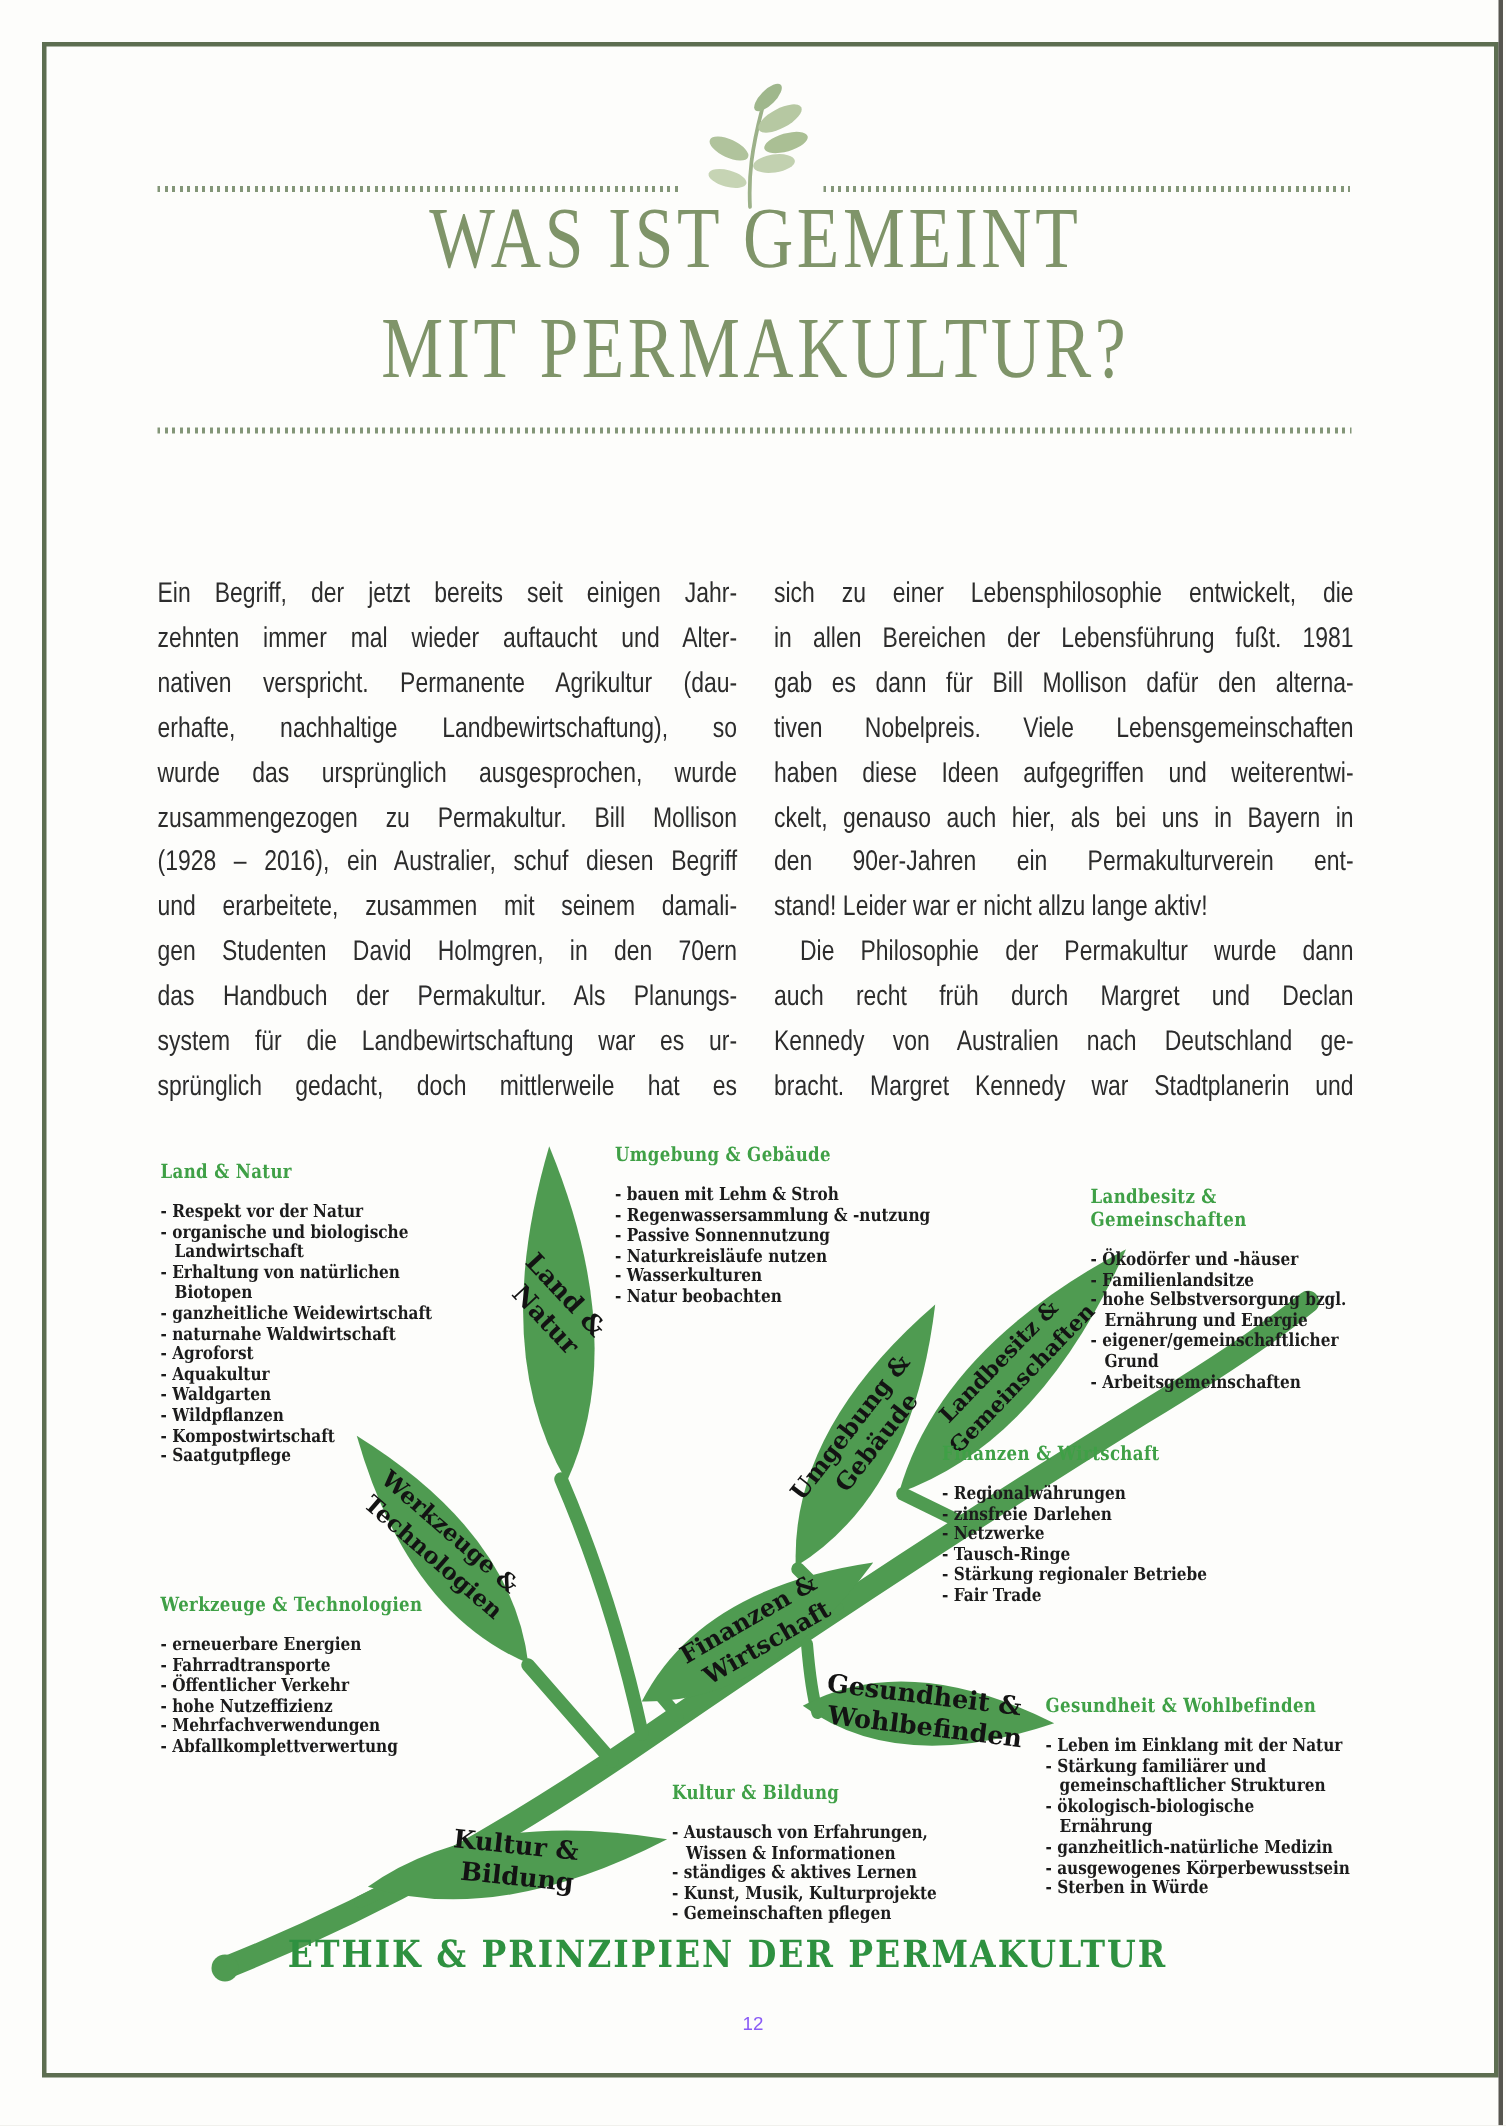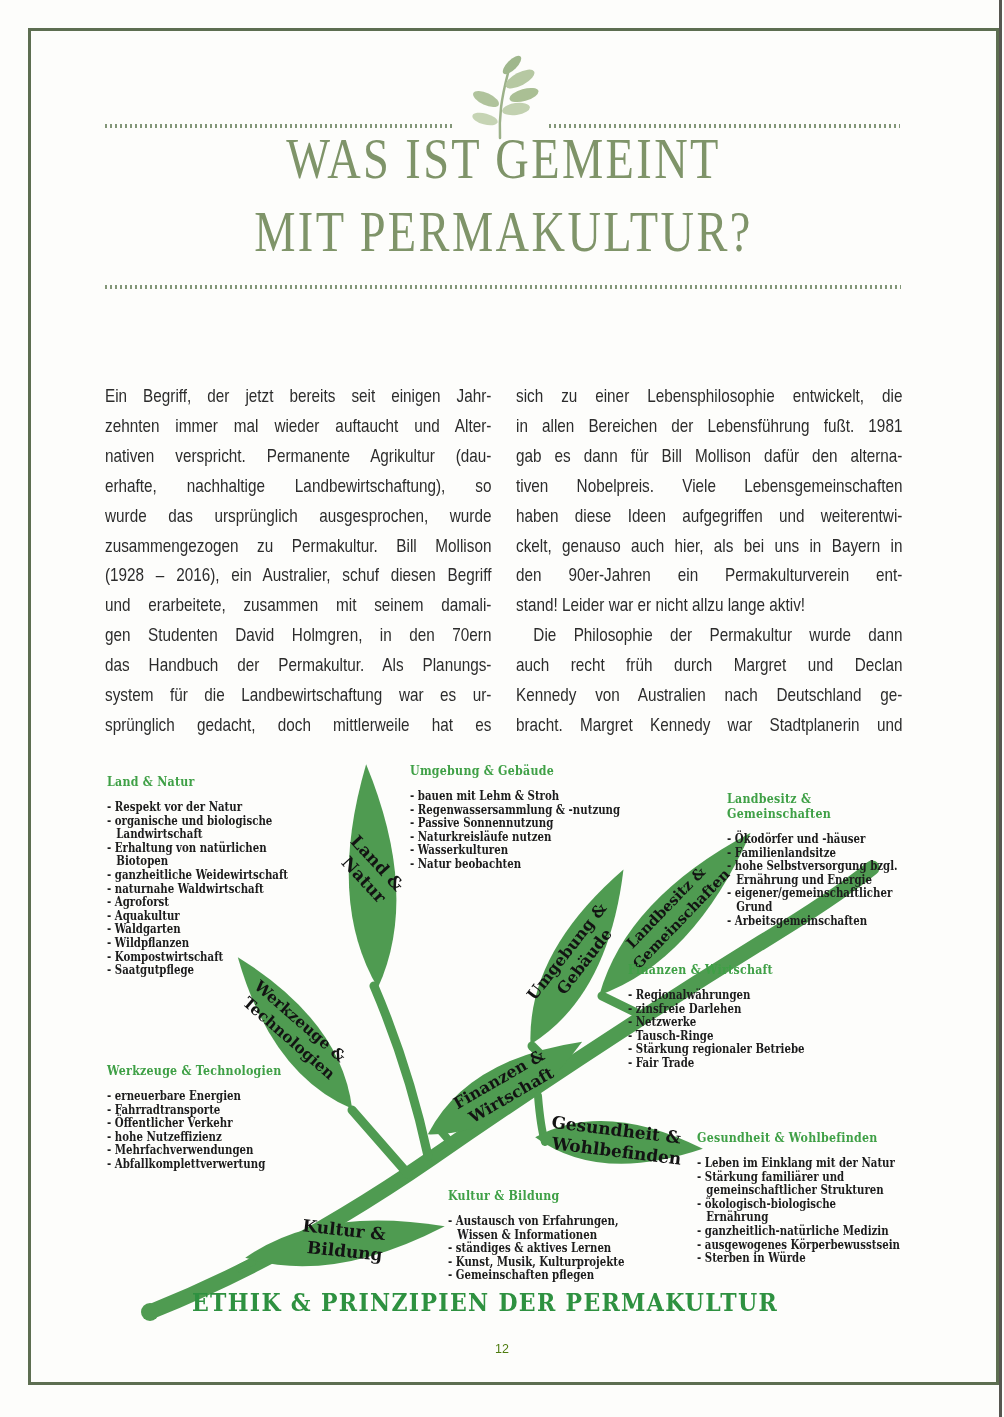--- a/index.html
+++ b/index.html
@@ -42,21 +42,21 @@
   .cat-landbesitz { left:727px; top:791px;  width:225px; }
   .cat-finanzen   { left:628px; top:962px;  width:215px; }
   .cat-werkzeuge  { left:107px; top:1063px; width:215px; }
   .cat-gesundheit { left:697px; top:1130px; width:240px; }
   .cat-kultur     { left:448px; top:1188px; width:230px; }
 
   .ethik { position:absolute; left:85px; top:1288px; width:800px; text-align:center;
            font-family:"DejaVu Serif",serif; font-weight:bold; font-size:25px;
            letter-spacing:1.5px; color:#2e9140; transform:scaleX(.88); transform-origin:50% 0; }
   .pagenum { position:absolute; left:0; top:1342px; width:1004px; text-align:center;
-             font-size:12.5px; color:#4d7c0f; }
+             font-size:12.5px; color:#8b5cf6; }
 </style>
 </head>
 <body>
 
 <div class="page">
   <div class="frame"></div>
   <div class="scan-edge"></div>
 
   <svg class="sprig" width="100" height="85" viewBox="0 0 100 85">
     <path d="M 48 83 C 47 62 49 45 56 18" stroke="#9cb189" stroke-width="2.5" fill="none" stroke-linecap="round"></path>

